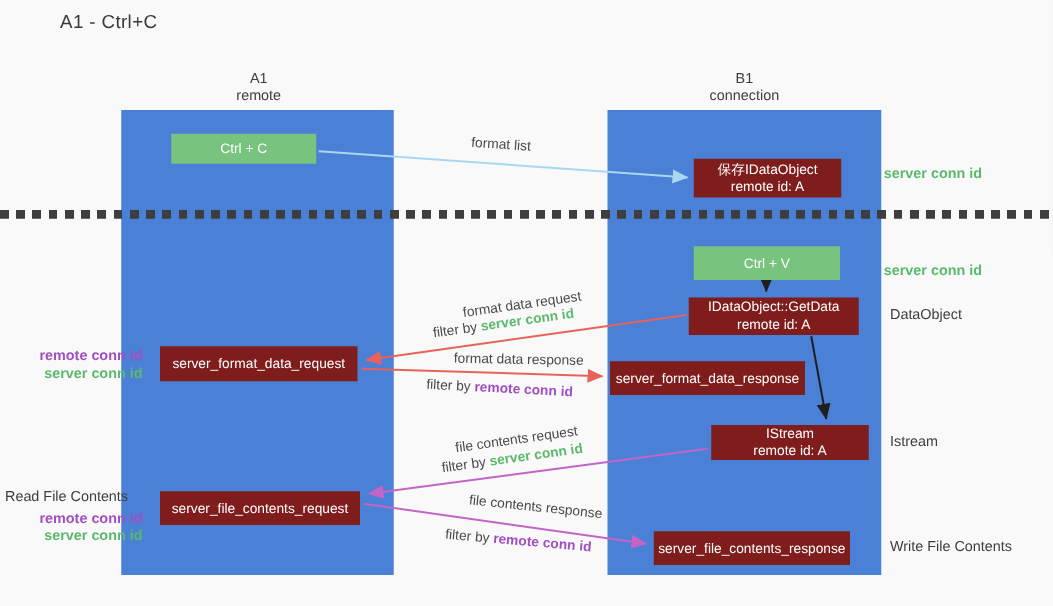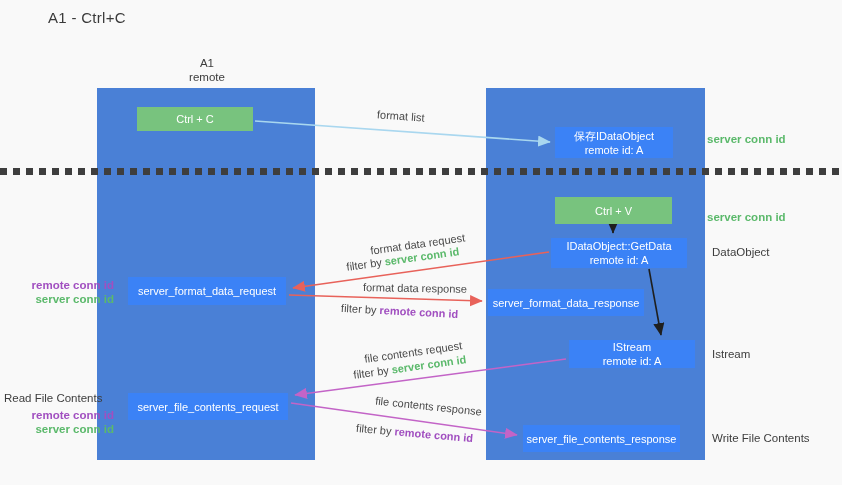--- a/index.html
+++ b/index.html
@@ -6,21 +6,21 @@
   body{font-family:"Liberation Sans",sans-serif;background:#e8e8e8;}
   .canvas{position:relative;width:842px;height:485px;background:#f9f9f9;overflow:hidden;margin:0 auto;}
   .title{position:absolute;left:0;top:8px;width:842px;color:#3a3a3a;font-size:15px;line-height:19px;letter-spacing:.3px;padding-left:48px;}
   .lane-head{position:absolute;top:56px;text-align:center;color:#3d3d3d;font-size:11.5px;line-height:14px;}
   .lane{position:absolute;background:#4a80d6;}
   .dotted{position:absolute;left:0;top:168px;width:842px;height:7px;
     background:repeating-linear-gradient(90deg,#3e3e3e 0 7px,transparent 7px 13px);z-index:3;}
   .arrows{position:absolute;left:0;top:0;z-index:4;pointer-events:none;}
   .btn{position:absolute;background:#78c37e;color:#fff;display:flex;align-items:center;justify-content:center;
     font-size:11px;z-index:5;}
-  .node{position:absolute;background:#3b82f6;color:#fff;display:flex;flex-direction:column;align-items:center;justify-content:center;
+  .node{position:absolute;background:#7f1d1d;color:#fff;display:flex;flex-direction:column;align-items:center;justify-content:center;
     font-size:11px;line-height:14px;text-align:left;z-index:5;}
   .ann{position:absolute;font-size:11.5px;line-height:14px;white-space:nowrap;z-index:6;}
   .ann.dark{color:#3d3d3d;}
   .ann.green{color:#5bb96b;font-weight:700;}
   .ann.pair{text-align:right;}
   .ann.pair .purple{color:#a14fc0;font-weight:700;}
   .ann.pair .green2{color:#5bb96b;font-weight:700;}
   .flabel{position:absolute;font-size:11px;color:#4a4a4a;white-space:nowrap;z-index:6;}
   .flabel .fgreen{color:#5bb96b;font-weight:700;}
   .flabel .fpurple{color:#a14fc0;font-weight:700;}
@@ -30,20 +30,24 @@
 
 <div class="canvas">
 
   <div class="title">
     <div>A1 - Ctrl+C</div>
   </div>
 
   <div class="lane-head" style="left:98px;width:218px">
     <div>A1</div>
     <div>remote</div>
+  </div>
+  <div class="lane-head" style="left:486px;width:219px">
+    <div>B1</div>
+    <div>connection</div>
   </div>
 
   <div class="lane" style="left:97px;top:88px;width:218px;height:372px"></div>
   <div class="lane" style="left:486px;top:88px;width:219px;height:372px"></div>
 
   <div class="dotted"></div>
 
   <svg class="arrows" width="842" height="485" viewBox="0 0 842 485">
     <defs>
       <marker id="m-blue" markerWidth="9" markerHeight="8" refX="7.5" refY="3.5" orient="auto">

